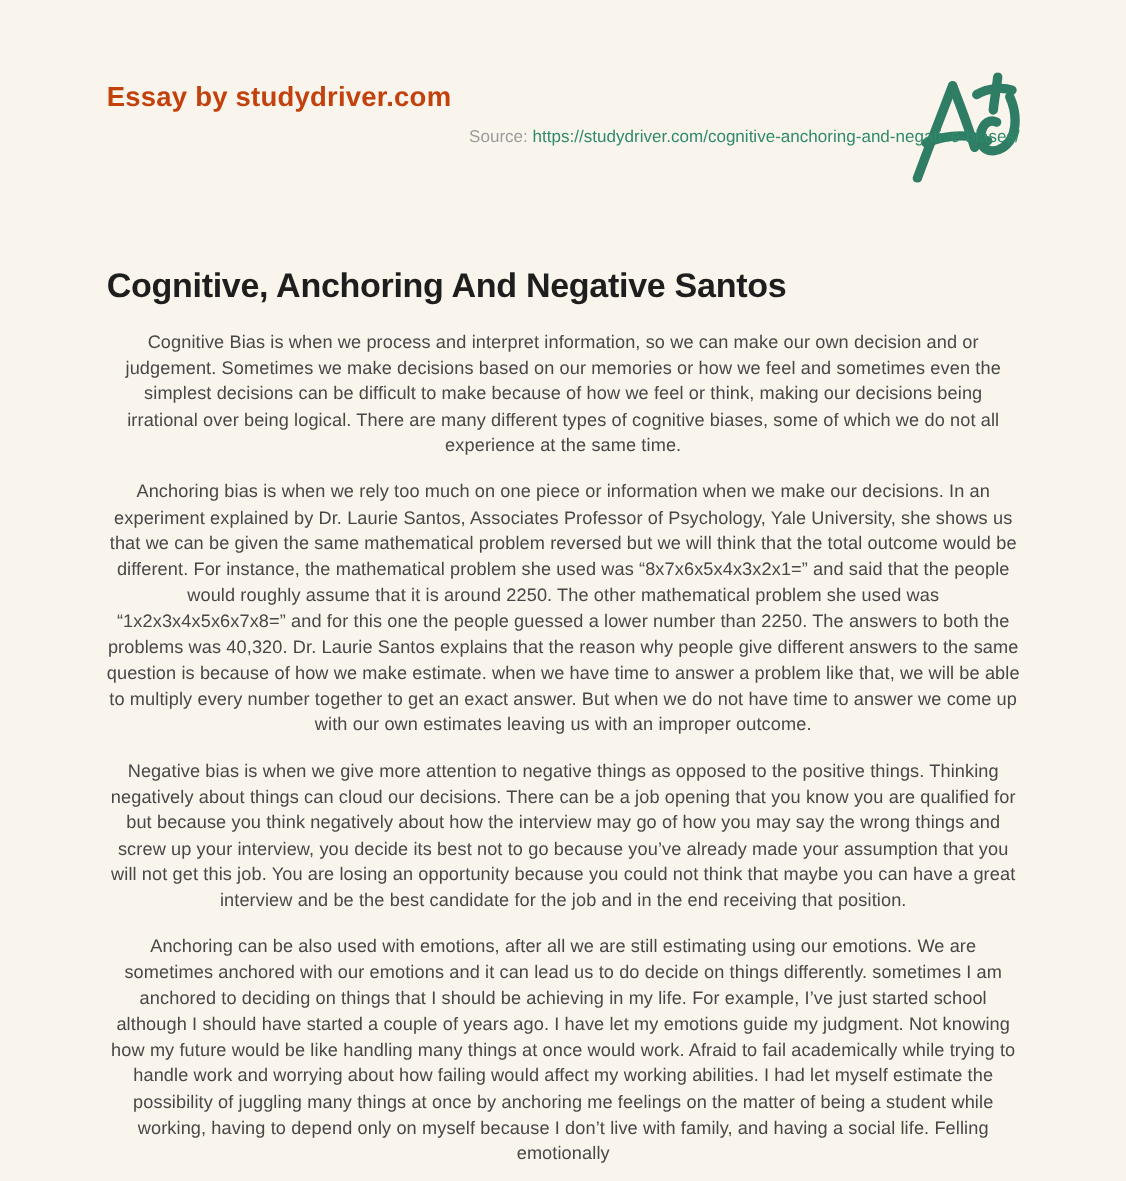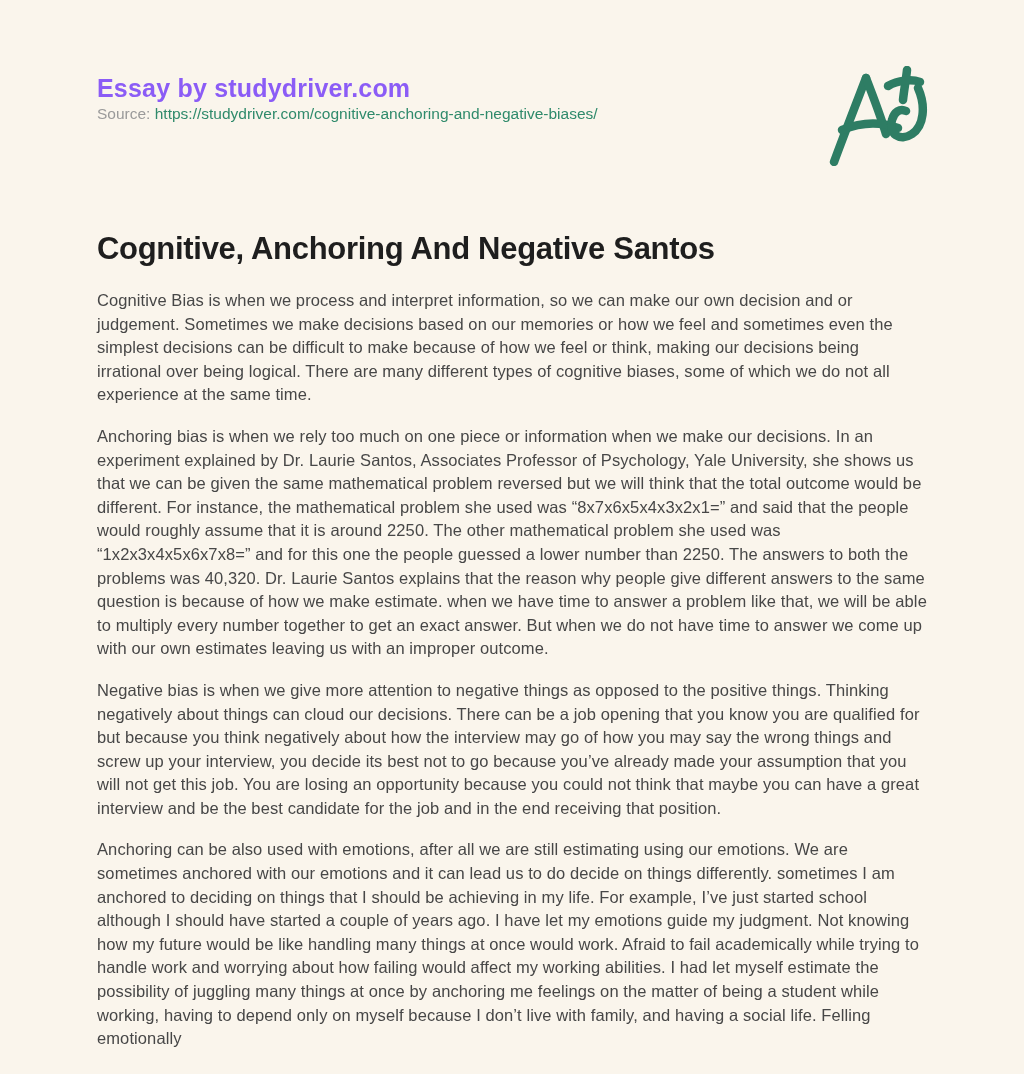--- a/index.html
+++ b/index.html
@@ -20,27 +20,28 @@
     position: absolute;
     left: 97px;
     top: 0;
     width: 830px;
   }
   .essay-by {
     margin-top: 72px;
     font-size: 25px;
     line-height: 32px;
     font-weight: 700;
-    color: #8b5cf6;
+    color: #c2410c;
     letter-spacing: 0.2px;
   }
   .source-row {
-    margin-top: 0;
+    margin-top: 11px;
     font-size: 15.5px;
     line-height: 20px;
+    text-align: right;
   }
   .source-label {
     color: #9a9a9a;
   }
   .source-link {
     color: #2f8a6b;
     text-decoration: none;
   }
   .logo {
     position: absolute;
@@ -52,20 +53,21 @@
   .article-title {
     margin-top: 106px;
     font-size: 31px;
     line-height: 37px;
     font-weight: 700;
     color: #1e1e1e;
     letter-spacing: -0.3px;
   }
   .article-body {
     margin-top: 22px;
+    text-align: center;
   }
   .article-body p {
     font-size: 16.5px;
     line-height: 23.6px;
     color: #474747;
     margin-bottom: 18px;
     letter-spacing: 0.1px;
   }
 </style>
 </head>

